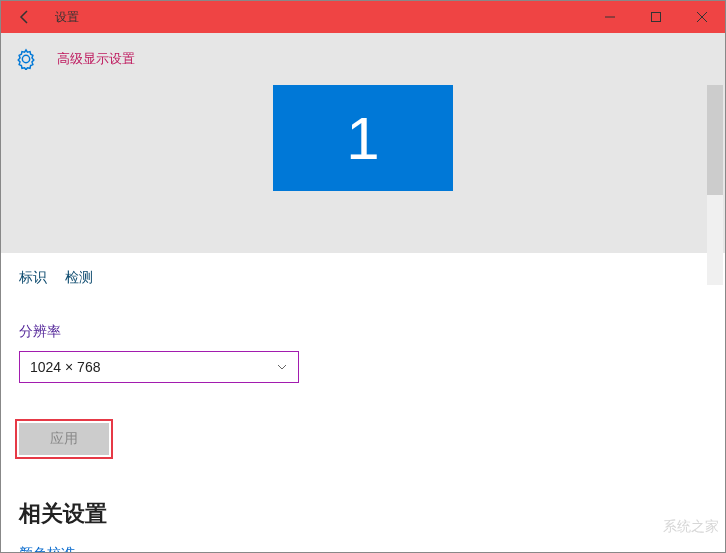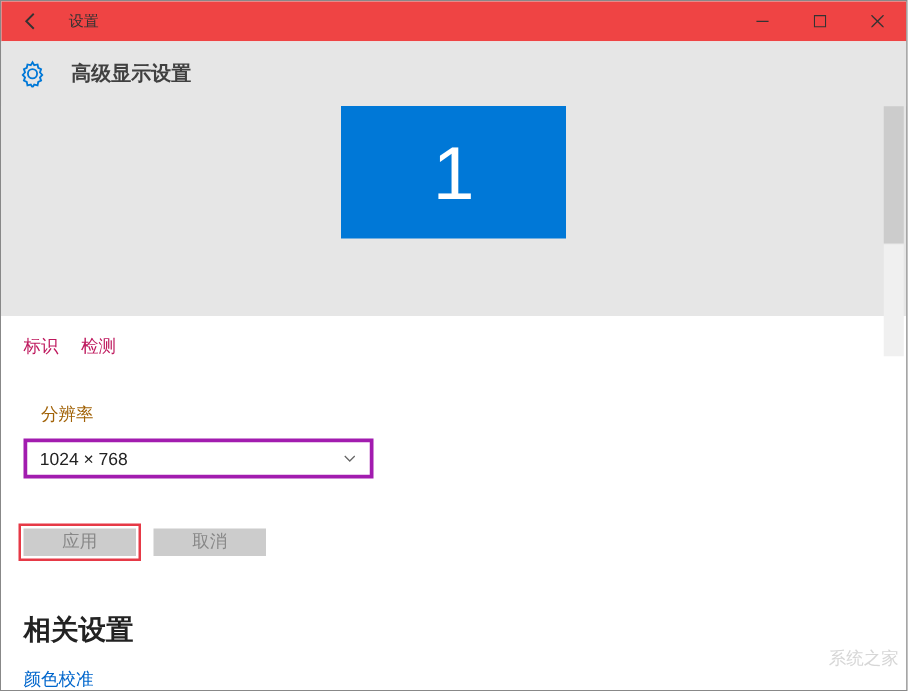--- a/index.html
+++ b/index.html
@@ -9,39 +9,39 @@
     .back-btn { width: 48px; height: 32px; display: flex; align-items: center; justify-content: center; }
     .back-btn svg { width: 16px; height: 16px; }
     .title-text { font-size: 12px; color: #333; margin-left: 6px; }
     .win-controls { margin-left: auto; display: flex; }
     .win-ctrl { width: 46px; height: 32px; display: flex; align-items: center; justify-content: center; }
     .win-ctrl svg { width: 10px; height: 10px; }
     
     .header { height: 52px; background: #e6e6e6; display: flex; align-items: center; padding-left: 14px; }
     .gear { display: flex; align-items: center; justify-content: center; margin-right: 20px; }
     .gear svg { width: 22px; height: 22px; }
-    .header-title { font-size: 16px; font-weight: 700; color: #404040; }
+    .header-title { font-size: 13px; font-weight: 400; color: #be185d; }
     
     .content { padding: 0 18px 0 18px; height: calc(100% - 84px); overflow-y: auto; position: relative; background: #fff; }
     
     .monitor-preview { background: #e6e6e6; height: 168px; display: flex; align-items: flex-start; justify-content: center; margin: 0 -18px 0 -18px; padding-top: 0; }
     .monitor-box { width: 180px; height: 106px; background: #0078d7; display: flex; align-items: center; justify-content: center; margin-top: 0; }
     .monitor-num { color: #fff; font-size: 60px; font-weight: 200; }
     
     .link-row { margin-top: 16px; display: flex; gap: 18px; }
-    .link { color: #be185d; font-size: 14px; cursor: pointer; }
+    .link { color: #0c4a6e; font-size: 14px; cursor: pointer; }
     
-    .section-label { margin-top: 36px; font-size: 14px; color: #a16207; margin-left: 14px; }
+    .section-label { margin-top: 36px; font-size: 14px; color: #4c1d95; }
     
-    .dropdown { margin-top: 10px; width: 280px; height: 32px; border: 3px solid #a21caf; display: flex; align-items: center; padding: 0 10px; justify-content: space-between; background: #fff; }
+    .dropdown { margin-top: 10px; width: 280px; height: 32px; border: 1px solid #a21caf; display: flex; align-items: center; padding: 0 10px; justify-content: space-between; background: #fff; }
     .dropdown-text { font-size: 14px; color: #222; }
     .dropdown svg { width: 12px; height: 12px; }
     
     .btn-row { margin-top: 40px; display: flex; gap: 14px; }
-    .btn { width: 90px; height: 22px; background: #ccc; color: #888; font-size: 14px; display: flex; align-items: center; justify-content: center; border: none; }
+    .btn { width: 90px; height: 32px; background: #ccc; color: #888; font-size: 14px; display: flex; align-items: center; justify-content: center; border: none; }
     .btn.highlight { outline: 2px solid #e63946; outline-offset: 2px; }
     
     .related-heading { margin-top: 44px; font-size: 22px; font-weight: 700; color: #222; }
     .related-link { margin-top: 16px; color: #0066cc; font-size: 14px; cursor: pointer; }
     
     .scrollbar { position: absolute; right: 2px; top: 84px; width: 16px; height: 200px; background: #f0f0f0; }
     .scroll-thumb { width: 16px; height: 110px; background: #ccc; position: absolute; top: 0; }
     
     .watermark { position: absolute; right: 6px; bottom: 16px; font-size: 14px; color: #bbb; opacity: 0.6; pointer-events: none; }
   </style>
@@ -99,21 +99,20 @@
   <div class="section-label">分辨率</div>
   <div class="dropdown">
     <span class="dropdown-text">1024 × 768</span>
     <svg viewBox="0 0 12 12">
         <path d="M2 4 L6 8 L10 4" stroke="#666" stroke-width="1" fill="none"></path>
       </svg>
   </div>
 
   <div class="btn-row">
     <button class="btn highlight">应用</button>
-    <button class="btn">取消</button>
   </div>
 
   <div class="related-heading">相关设置</div>
   <div class="related-link">颜色校准</div>
 </div>
 
 <div class="scrollbar">
   <div class="scroll-thumb"></div>
 </div>
 

